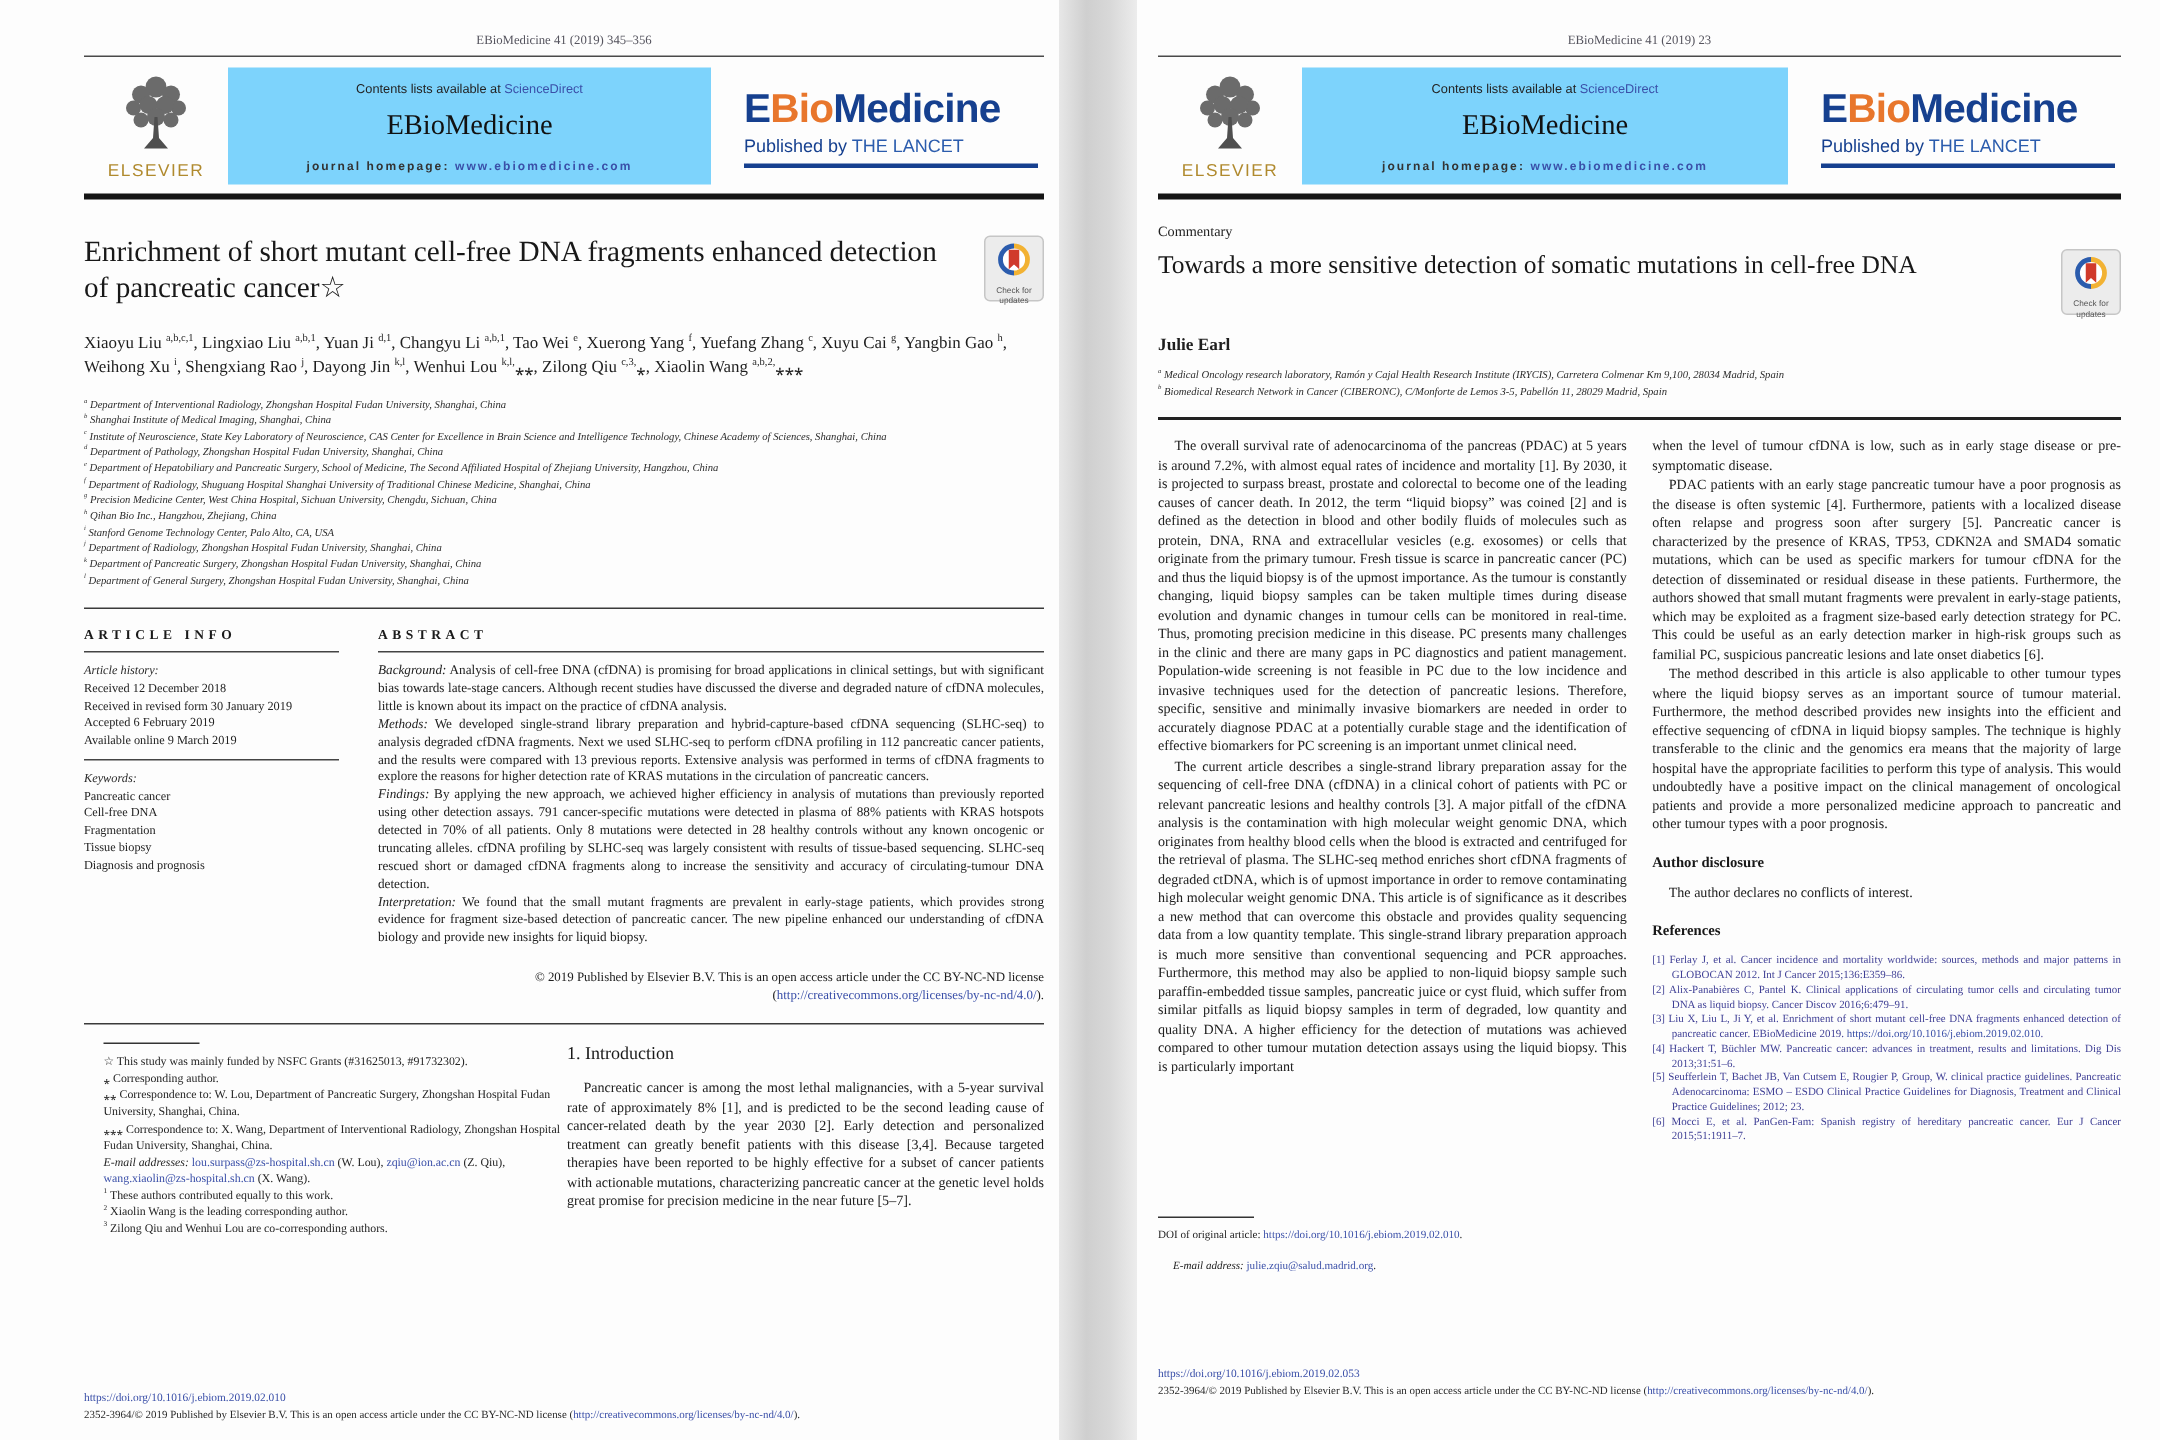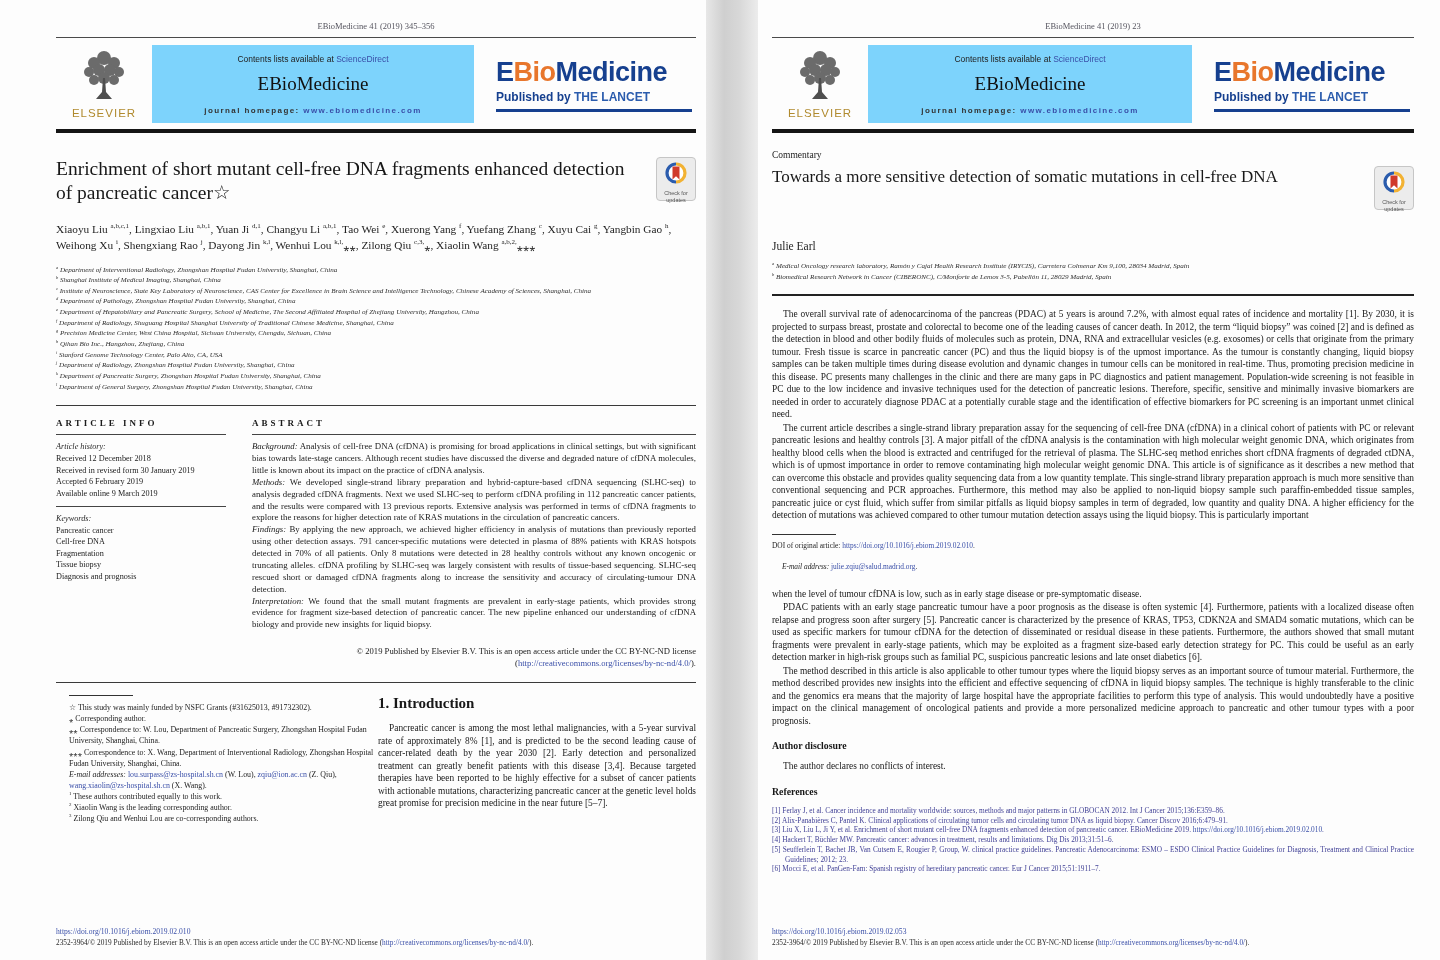--- a/index.html
+++ b/index.html
@@ -1,52 +1,52 @@
 <!DOCTYPE html>
 <html><head>
 <meta charset="utf-8">
 <style>
   * { margin:0; padding:0; box-sizing:border-box; }
   body { width:1440px; height:960px; background:#ffffff; font-family:"Liberation Serif", serif; color:#1c1c1c; }
   .spread { display:flex; width:1440px; height:960px; }
   .page { background:#fdfdfd; height:960px; overflow:hidden; display:flex; flex-direction:column; }
   .page-left  { width:706px; padding:0 10px 0 56px; }
-  .page-right { width:682px; padding:0 26px 0 14px; }
+  .page-right { width:682px; padding:0 26px 16px 14px; }
   .gutter { width:52px; height:960px; background:linear-gradient(90deg,#e7e7e7,#cfcfcf 35%,#d8d8d8 65%,#ececec); }
 
   .cite { text-align:center; font-size:8.5px; color:#55545e; margin-top:21px; }
   hr.thin { border:none; border-top:1px solid #4a4a4a; margin-top:6px; }
 
   .banner { display:flex; align-items:stretch; padding:7px 0 6px; }
   .els { width:96px; text-align:center; padding-top:3px; }
   .els-word { font-size:11.5px; color:#b08a2e; letter-spacing:1px; margin-top:1px; font-family:Liberation Sans, sans-serif; }
   .graybox { flex:1; background:#7dd3fc; text-align:center; padding:9px 8px 8px; margin-right:16px; }
   .contents-line { font-family:"Liberation Sans", sans-serif; font-size:8.5px; color:#222; }
   .jname { font-size:19px; color:#111; margin:9px 0 11px; }
   .homepage { font-family:"Liberation Sans", sans-serif; font-size:8px; font-weight:bold; letter-spacing:1.4px; color:#333; }
   .ebm { width:206px; padding:12px 0 0 6px; }
   .ebm-word { font-family:"Liberation Sans", sans-serif; font-size:27px; font-weight:bold; letter-spacing:-0.5px; }
   .ebm-word .e, .ebm-word .med { color:#16408f; }
   .ebm-word .bio { color:#e8762c; }
-  .pub { font-family:"Liberation Sans", sans-serif; font-size:12px; font-weight:bold; color:#16408f; margin-top:2px; }
+  .pub { font-family:"Liberation Sans", sans-serif; font-size:12px; font-weight:normal; color:#16408f; margin-top:2px; }
   .pub .lancet { color:#2b5cad; }
   .ebm-rule { height:3px; background:#16408f; margin-top:5px; width:98%; }
   .black-rule { height:4px; background:#151515; }
 
   .lnk { color:#3a4fa8; }
   sup { font-size:62%; line-height:0; vertical-align:super; }
 
   .title-row { display:flex; gap:14px; margin-top:24px; }
   h1.title { font-weight:normal; font-size:19.5px; line-height:1.25; color:#181818; flex:1; }
   h1.title-r { font-weight:normal; font-size:17px; line-height:1.25; color:#181818; flex:1; }
   .badge { width:40px; flex:0 0 40px; text-align:center; background:#ececec; border:1px solid #c6c6c6; border-radius:4px; height:44px; padding-top:2px; }
   .badge-txt { font-family:"Liberation Sans", sans-serif; font-size:5.5px; color:#555; line-height:1.25; }
 
   .authors { font-size:11.3px; margin-top:15px; line-height:1.45; color:#1e1e1e; }
-  .authors-single { font-size:11.5px; margin-top:30px; color:#1e1e1e; }
+  .authors-single { font-size:11.5px; margin-top:14px; color:#1e1e1e;font-weight:bold; }
   .affils { margin-top:11px; }
   .affil { font-style:italic; font-size:7.1px; line-height:1.5; color:#2d2d2d; }
   .kicker { font-size:9.5px; margin-top:17px; color:#222; }
 
   hr.full-rule { border:none; border-top:1px solid #3a3a3a; margin-top:13px; }
   .mid-rule { height:2px; background:#222; margin-top:12px; }
 
   .info-abs { display:flex; gap:26px; padding-top:12px; }
   .info-col { width:170px; flex:0 0 170px; }
   .abs-col { flex:1; }
@@ -57,26 +57,26 @@
   .info-gap { margin-top:8px; }
   .ab-p { font-size:8.8px; line-height:1.35; text-align:justify; color:#202020; }
   .ab-label { font-style:italic; }
   .abs-copy { font-size:8.6px; line-height:1.4; text-align:right; margin-top:14px; color:#202020; }
 
   .bottom-cols { display:flex; gap:1px; padding-top:8px; min-height:170px;margin-left:13px; }
   .fn-col { width:308px; flex:0 0 308px; }
   .fn-rule { width:64px; border-top:1.5px solid #333; margin:4px 0 6px; }
   .fn-line { font-size:7.9px; line-height:1.4; color:#242424; }
   .intro-col { flex:1; }
-  h2.sec { font-size:15px; font-weight:bold; margin:4px 0 10px; color:#181818; }
+  h2.sec { font-size:12px; font-weight:normal; margin:4px 0 10px; color:#181818; }
   .body-p { font-size:9.4px; line-height:1.33; text-align:justify; color:#202020; }
   .ind { text-indent:11px; }
   .mt { margin-top:1px; }
 
-  .two-col { display:flex; gap:17px; margin-top:12px; min-height:556px;flex-direction:column; }
+  .two-col { display:flex; gap:17px; margin-top:12px; min-height:556px; }
   .col { flex:1; }
   .colflex { display:flex; flex-direction:column; }
   .fn-block { margin-top:auto; padding-top:8px; }
   .doi-orig { font-size:7.4px; color:#242424; }
   .email-line { font-size:7.4px; color:#242424; margin-top:12px; text-indent:10px; }
   h2.sec-r { font-size:9.8px; font-weight:bold; margin:13px 0 9px; color:#181818; }
   .refs { margin-top:2px; }
   .ref { font-size:7.3px; line-height:1.34; color:#3f3f95; padding-left:13px; text-indent:-13px; text-align:justify; }
 
   .page-footer { margin-top:auto; padding-bottom:13px; }

